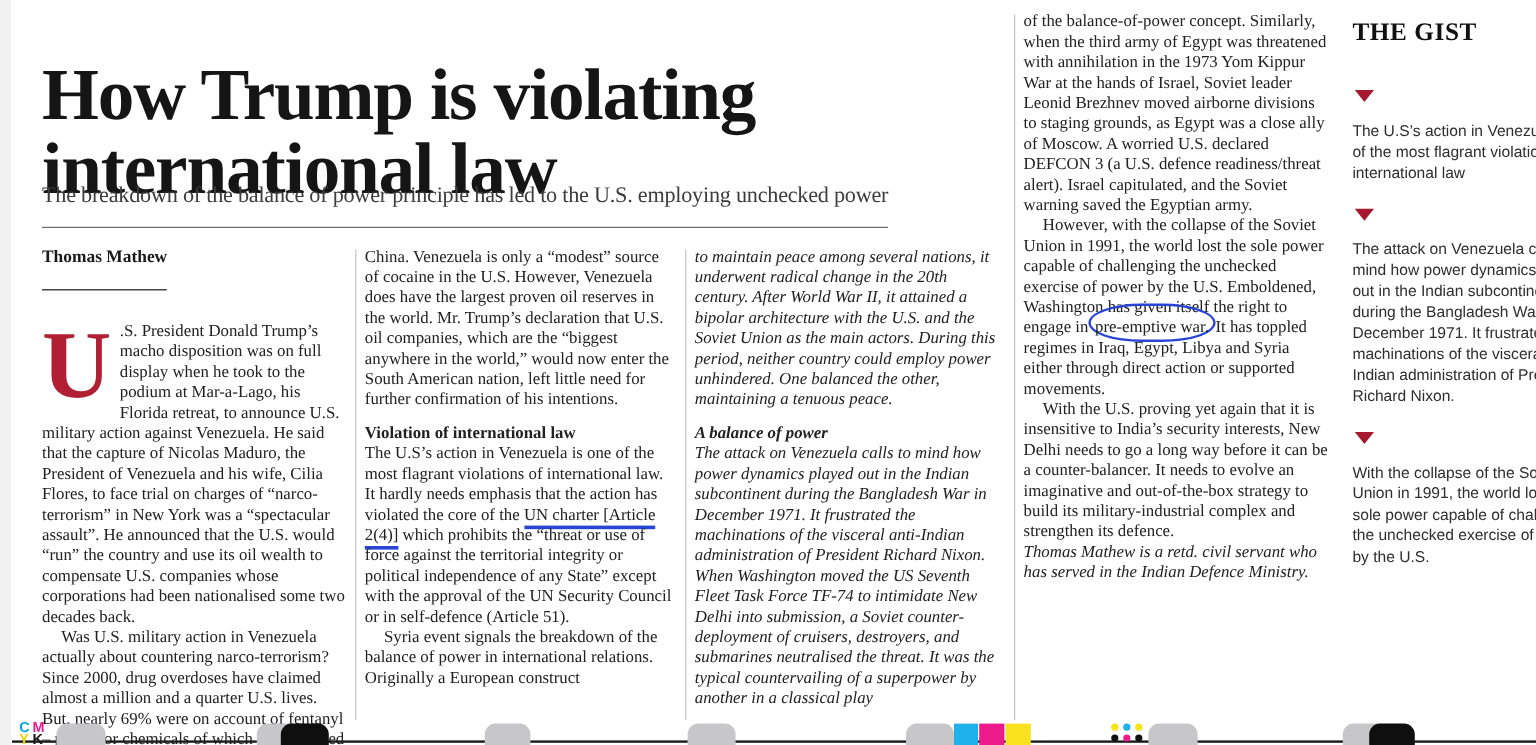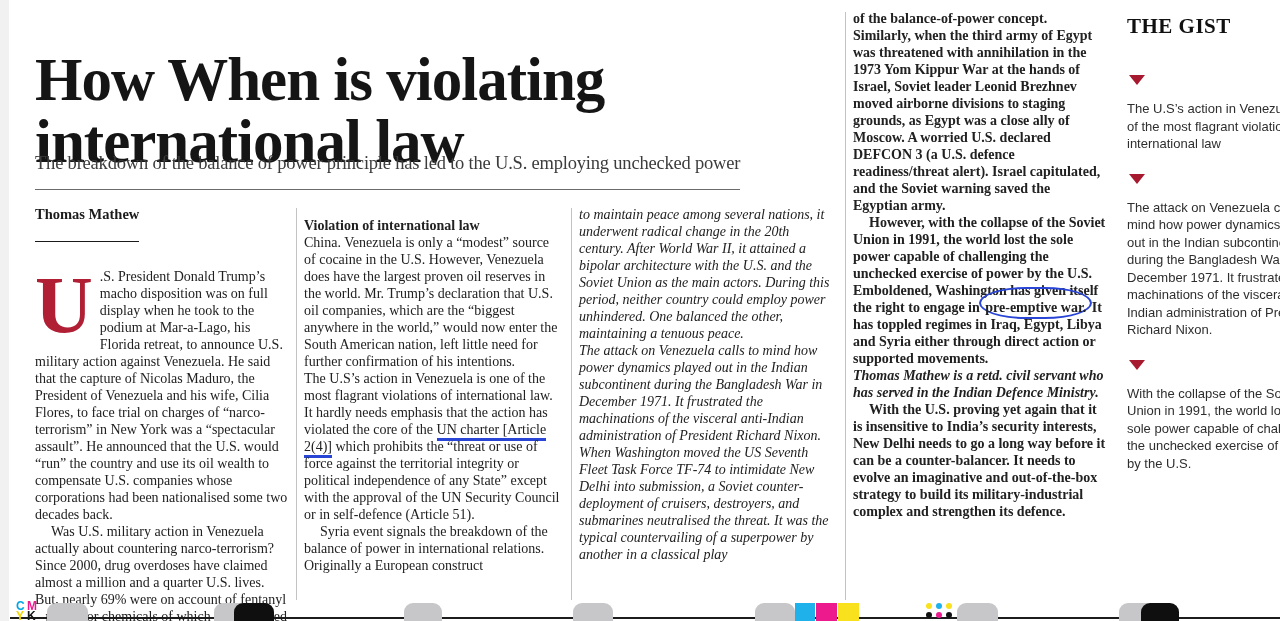--- a/index.html
+++ b/index.html
@@ -19,21 +19,21 @@
     position:absolute; left:35px; top:153px; display:inline-block;
     font-size:18.5px; letter-spacing:-0.2px; color:#3c3c3c;
     padding-bottom:15px; border-bottom:1px solid #6b6b6b; max-width:800px;
   }
 
   
   .col { position:absolute; font-size:14px; line-height:17px; color:#212121; }
   .col1 { left:35px;  top:206px; width:256px; }
   .col2 { left:304px; top:206px; width:256px; }
   .col3 { left:579px; top:206px; width:256px;font-style:italic; }
-  .col4 { left:853px; top:10px;  width:254px;font-weight:bold; }
+  .col4 { left:853px; top:10px;  width:254px; }
   .byline {
     display:inline-block; font-weight:700; font-size:14.5px; color:#1a1a1a;
     border-bottom:1.5px solid #1a1a1a; padding-bottom:18px; margin-bottom:26px;
   }
   .p { margin:0; }
   .indent { text-indent:16px; }
   .colhead { font-weight:700; margin-top:11px; }
   .dropcap {
     float:left; font-size:80px; line-height:62px; height:66px;
     padding:6px 7px 0 0; font-weight:700; color:var(--dropcap,#b11f35);
@@ -75,55 +75,56 @@
   .cmyk span { width:11px; }
 </style>
 </head>
 <body>
 
 <div class="page" style="--dropcap: #b11f35; --tri: #a6192e; --pen: #2945d6;">
 
   <div class="edge-strip"></div>
 
   <h1 class="headline">
-    <div>How When is violating</div>
+    <div>How Trump is violating</div>
     <div>international law</div>
   </h1>
 
   <div class="subhead">The breakdown of the balance of power principle has led to the U.S. employing unchecked power</div>
 
   <div class="rule rule1"></div>
   <div class="rule rule2"></div>
   <div class="rule rule3"></div>
 
   <div class="col col1">
     <div class="byline">Thomas Mathew</div>
     <p class="p">
       <span class="dropcap">U</span><span>.S. President Donald Trump’s macho disposition was on full display when he took to the podium at Mar-a-Lago, his Florida retreat, to announce U.S. military action against Venezuela. He said that the capture of Nicolas Maduro, the President of Venezuela and his wife, Cilia Flores, to face trial on charges of “narco-terrorism” in New York was a “spectacular assault”. He announced that the U.S. would “run” the country and use its oil wealth to compensate U.S. companies whose corporations had been nationalised some two decades back.</span>
     </p>
     <p class="p indent">Was U.S. military action in Venezuela actually about countering narco-terrorism? Since 2000, drug overdoses have claimed almost a million and a quarter U.S. lives. But, nearly 69% were on account of fentanyl – precursor chemicals of which are produced in</p>
   </div>
 
   <div class="col col2">
+    <p class="p">China. Venezuela is only a “modest” source of cocaine in the U.S. However, Venezuela does have the largest proven oil reserves in the world. Mr. Trump’s declaration that U.S. oil companies, which are the “biggest anywhere in the world,” would now enter the South American nation, left little need for further confirmation of his intentions.</p>
     <p class="p colhead">Violation of international law</p>
-    <p class="p">China. Venezuela is only a “modest” source of cocaine in the U.S. However, Venezuela does have the largest proven oil reserves in the world. Mr. Trump’s declaration that U.S. oil companies, which are the “biggest anywhere in the world,” would now enter the South American nation, left little need for further confirmation of his intentions.</p>
     <p class="p"><span>The U.S’s action in Venezuela is one of the most flagrant violations of international law. It hardly needs emphasis that the action has violated the core of the </span><span class="pen-underline">UN charter [Article 2(4)]</span><span> which prohibits the “threat or use of force against the territorial integrity or political independence of any State” except with the approval of the UN Security Council or in self-defence (Article 51).</span></p>
     <p class="p indent">Syria event signals the breakdown of the balance of power in international relations. Originally a European construct</p>
   </div>
 
   <div class="col col3">
     <p class="p">to maintain peace among several nations, it underwent radical change in the 20th century. After World War II, it attained a bipolar architecture with the U.S. and the Soviet Union as the main actors. During this period, neither country could employ power unhindered. One balanced the other, maintaining a tenuous peace.</p>
+    <p class="p colhead">A balance of power</p>
     <p class="p">The attack on Venezuela calls to mind how power dynamics played out in the Indian subcontinent during the Bangladesh War in December 1971. It frustrated the machinations of the visceral anti-Indian administration of President Richard Nixon. When Washington moved the US Seventh Fleet Task Force TF-74 to intimidate New Delhi into submission, a Soviet counter-deployment of cruisers, destroyers, and submarines neutralised the threat. It was the typical countervailing of a superpower by another in a classical play</p>
   </div>
 
   <div class="col col4">
     <p class="p">of the balance-of-power concept. Similarly, when the third army of Egypt was threatened with annihilation in the 1973 Yom Kippur War at the hands of Israel, Soviet leader Leonid Brezhnev moved airborne divisions to staging grounds, as Egypt was a close ally of Moscow. A worried U.S. declared DEFCON 3 (a U.S. defence readiness/threat alert). Israel capitulated, and the Soviet warning saved the Egyptian army.</p>
     <p class="p indent"><span>However, with the collapse of the Soviet Union in 1991, the world lost the sole power capable of challenging the unchecked exercise of power by the U.S. Emboldened, Washington has given itself the right to engage in </span><span class="pen-circle">pre-emptive war.</span><span> It has toppled regimes in Iraq, Egypt, Libya and Syria either through direct action or supported movements.</span></p>
+    <p class="p indent">With the U.S. proving yet again that it is insensitive to India’s security interests, New Delhi needs to go a long way before it can be a counter-balancer. It needs to evolve an imaginative and out-of-the-box strategy to build its military-industrial complex and strengthen its defence.</p>
     <p class="p credit">Thomas Mathew is a retd. civil servant who has served in the Indian Defence Ministry.</p>
-    <p class="p indent">With the U.S. proving yet again that it is insensitive to India’s security interests, New Delhi needs to go a long way before it can be a counter-balancer. It needs to evolve an imaginative and out-of-the-box strategy to build its military-industrial complex and strengthen its defence.</p>
   </div>
 
   <aside class="gist">
     <div class="gist-title">THE GIST</div>
     <div class="tri"></div>
     <p class="gist-item">The U.S’s action in Venezuela one of the most flagrant violations of international law</p>
     <div class="tri"></div>
     <p class="gist-item">The attack on Venezuela calls to mind how power dynamics played out in the Indian subcontinent during the Bangladesh War in December 1971. It frustrated the machinations of the visceral anti-Indian administration of President Richard Nixon.</p>
     <div class="tri"></div>
     <p class="gist-item">With the collapse of the Soviet Union in 1991, the world lost the sole power capable of challenging the unchecked exercise of power by the U.S.</p>

